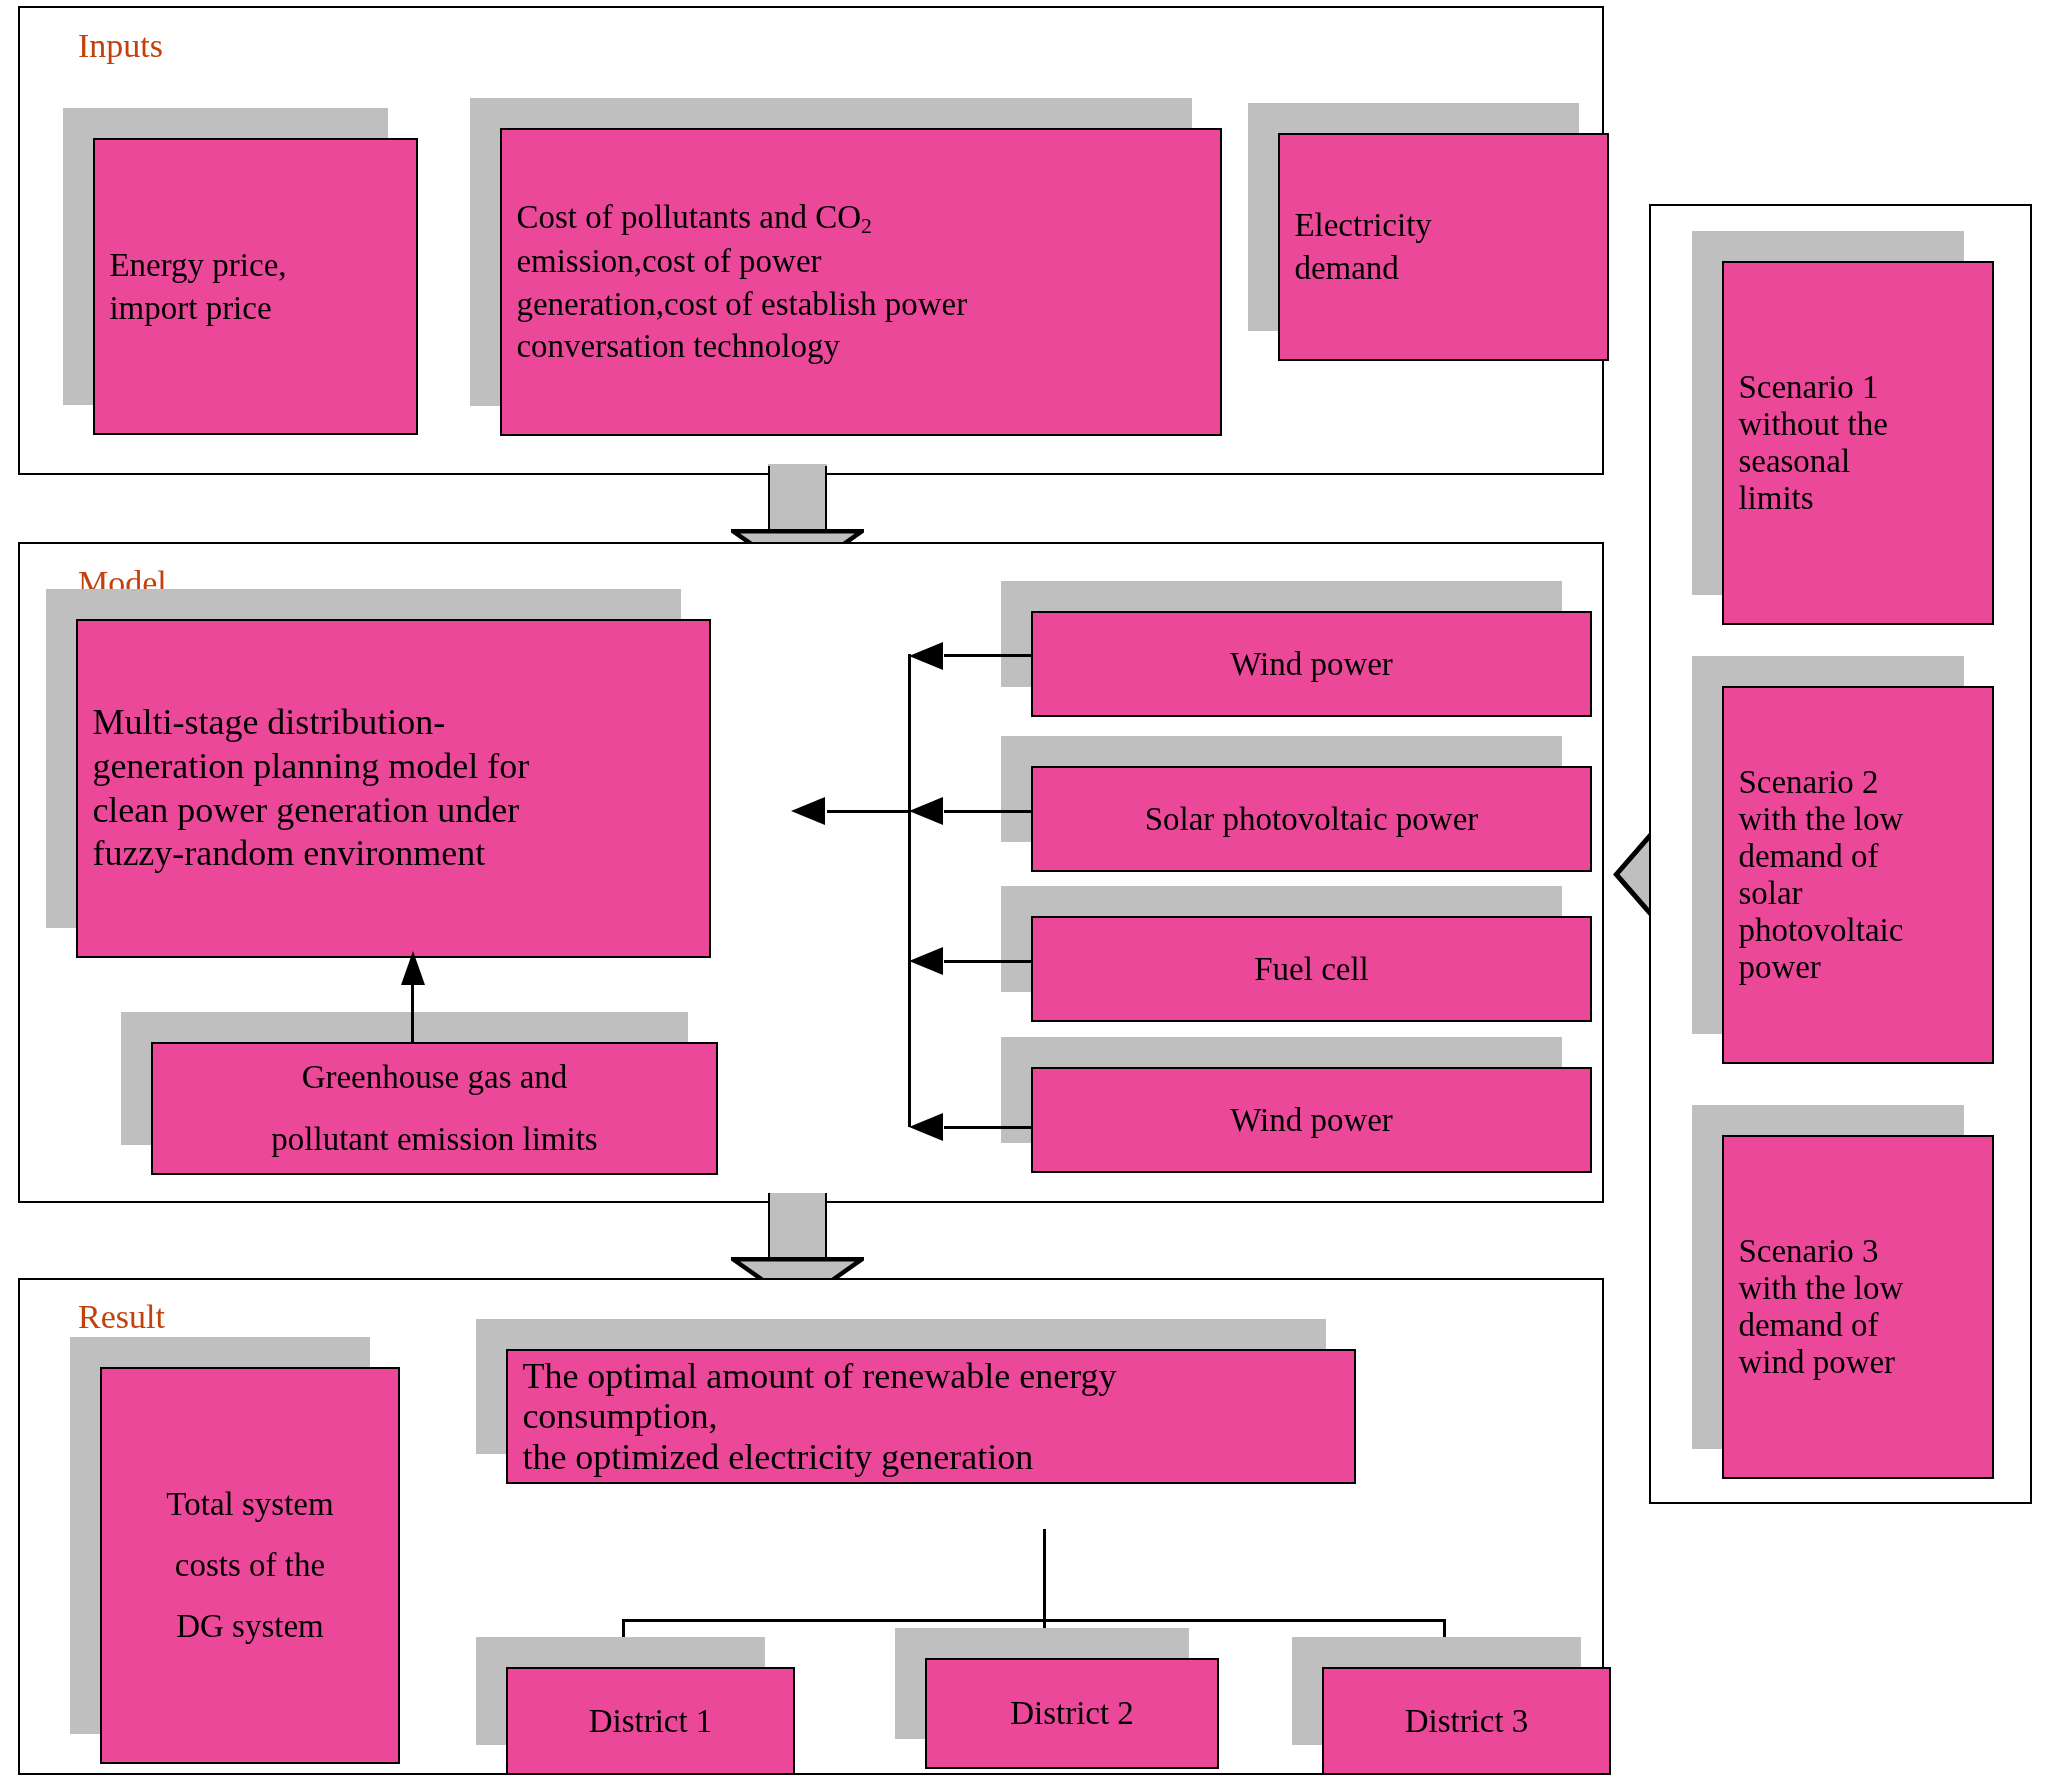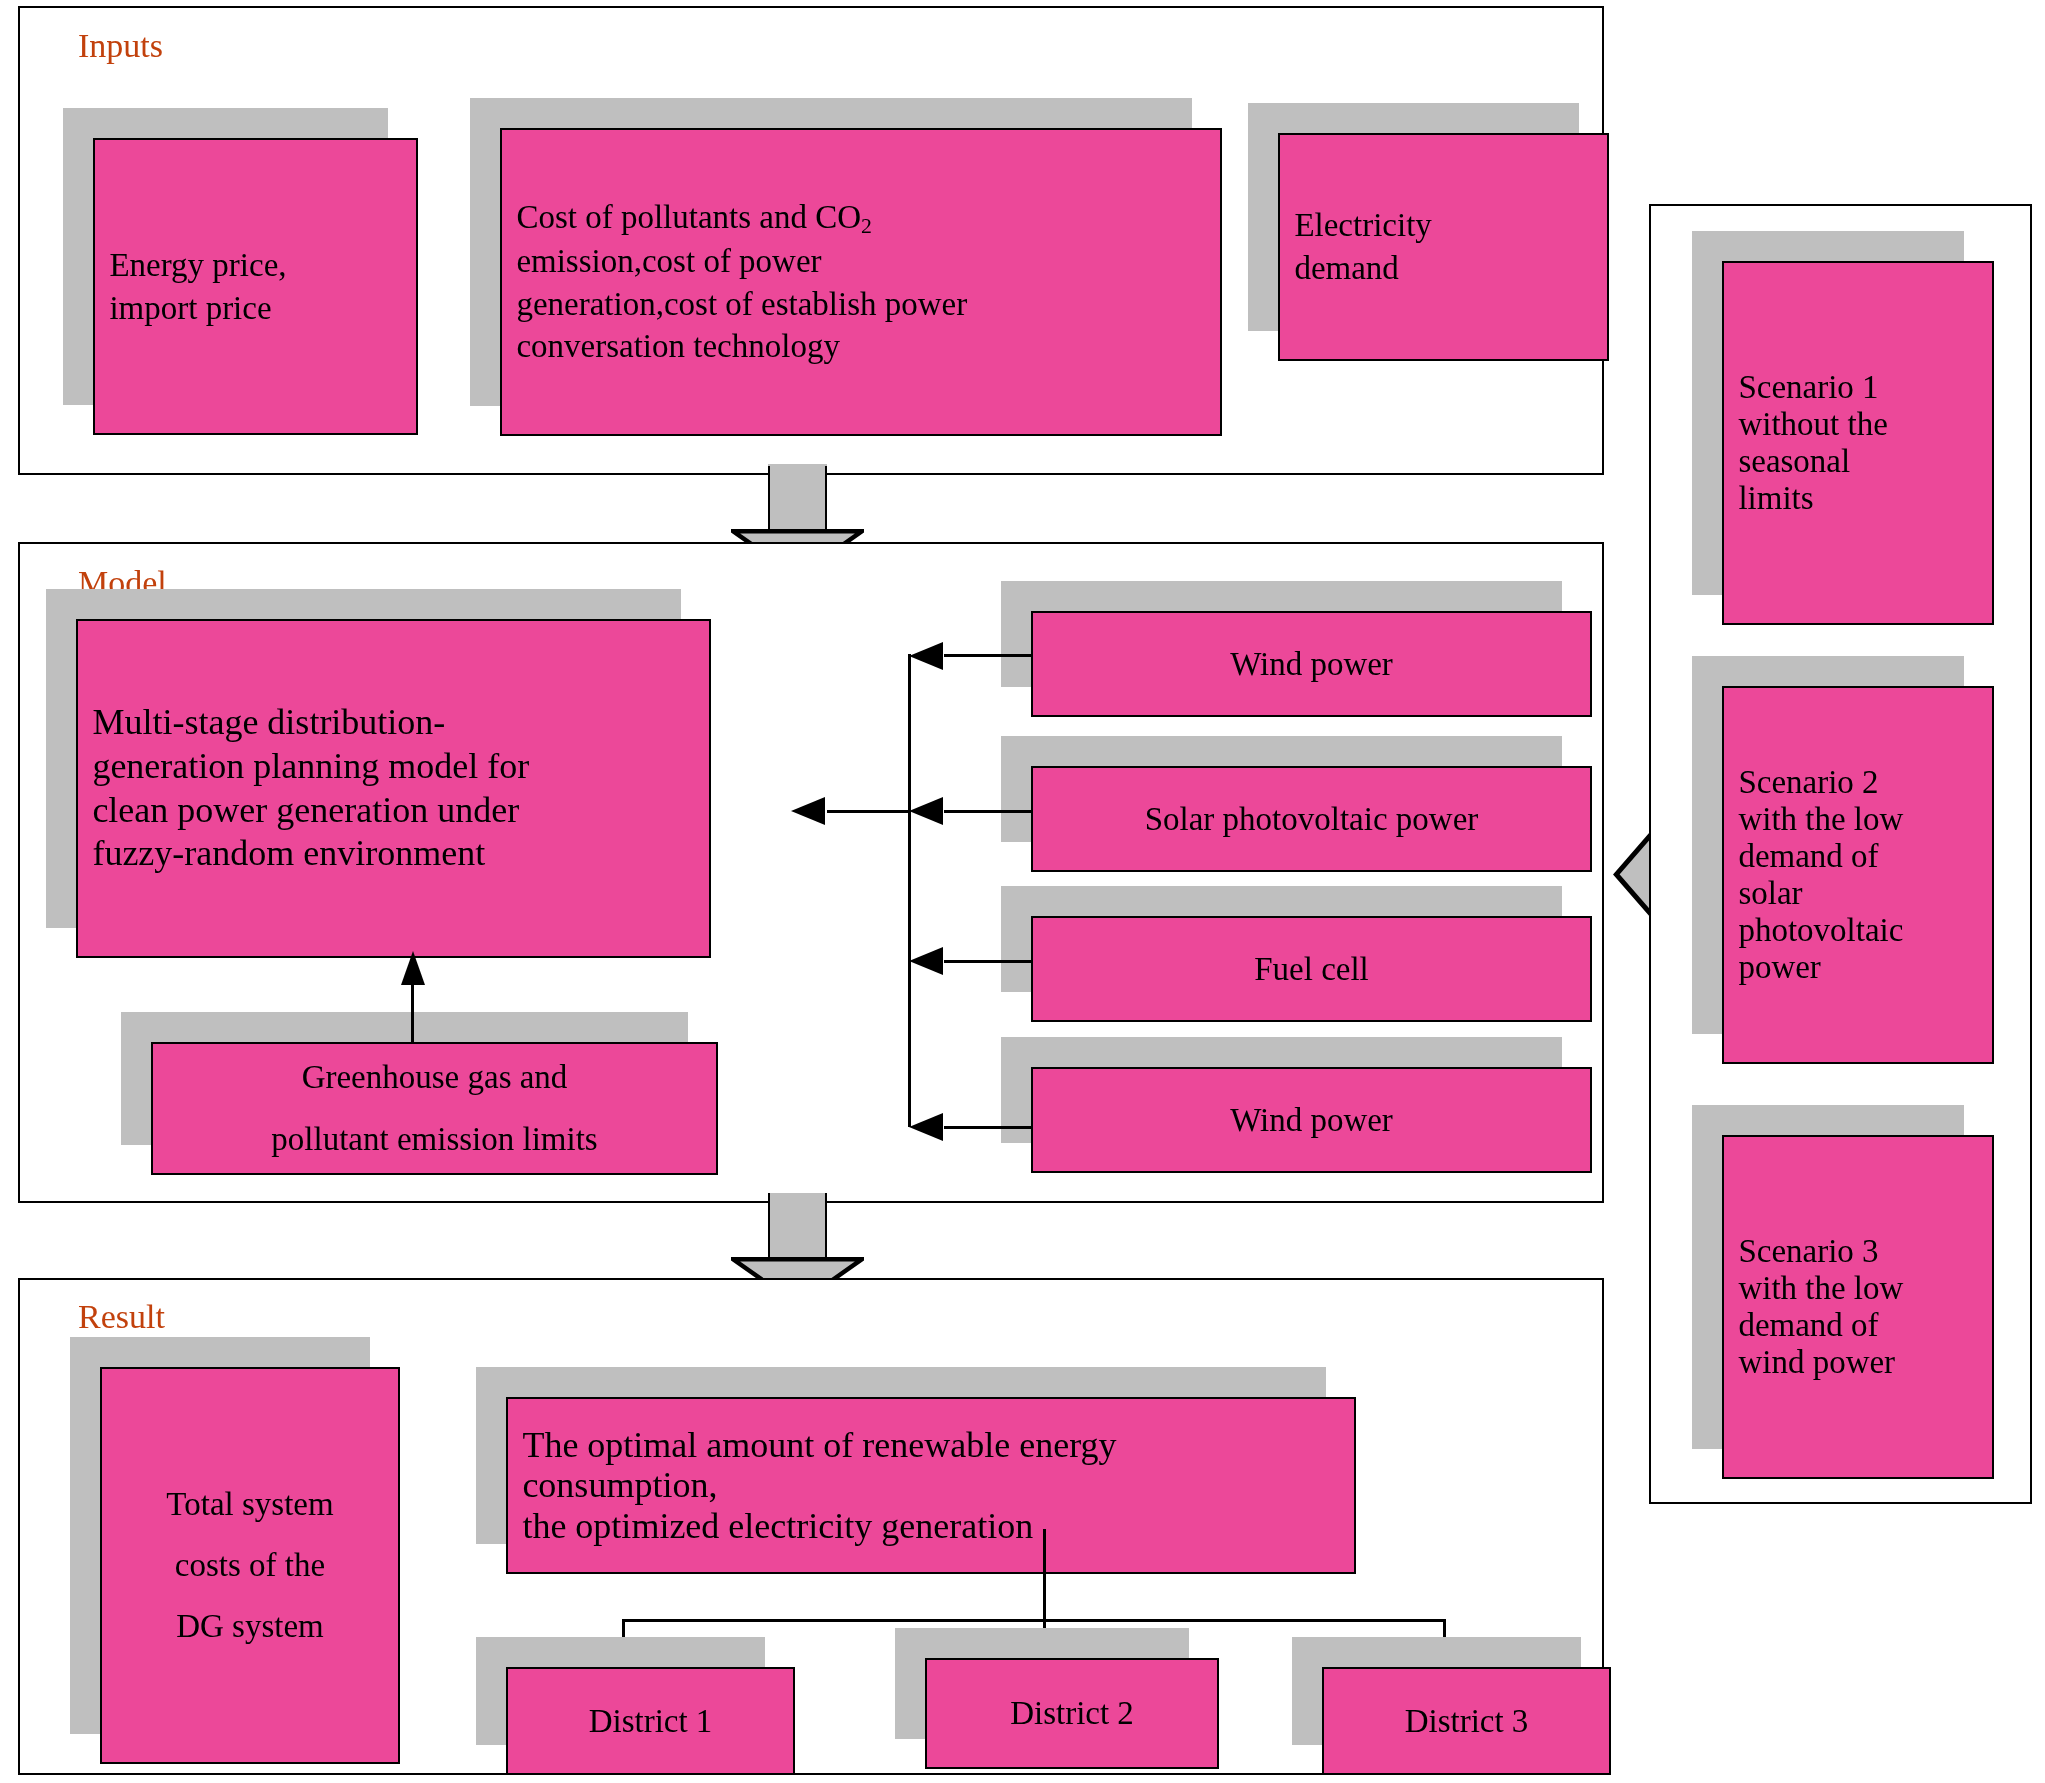--- a/index.html
+++ b/index.html
@@ -242,21 +242,21 @@
 
   <div class="node" style="left:100px; top:1367px; width:300px; height:397px;">
     <div class="shadow"></div>
     <div class="face center">
       <span class="label spread">Total system
 costs of the
 DG system</span>
     </div>
   </div>
 
-  <div class="node" style="left:506px; top:1349px; width:850px; height:177px;margin-top:48px;">
+  <div class="node" style="left:506px; top:1349px; width:850px; height:135px;">
     <div class="shadow"></div>
     <div class="face">
       <span class="label big tight">The optimal amount of renewable energy
 consumption,
 the optimized electricity generation</span>
     </div>
   </div>
 
   <div class="vline" style="left:1043px; top:1529px; height:92px;"></div>
   <div class="hline" style="left:622px; top:1619px; width:822px;"></div>

